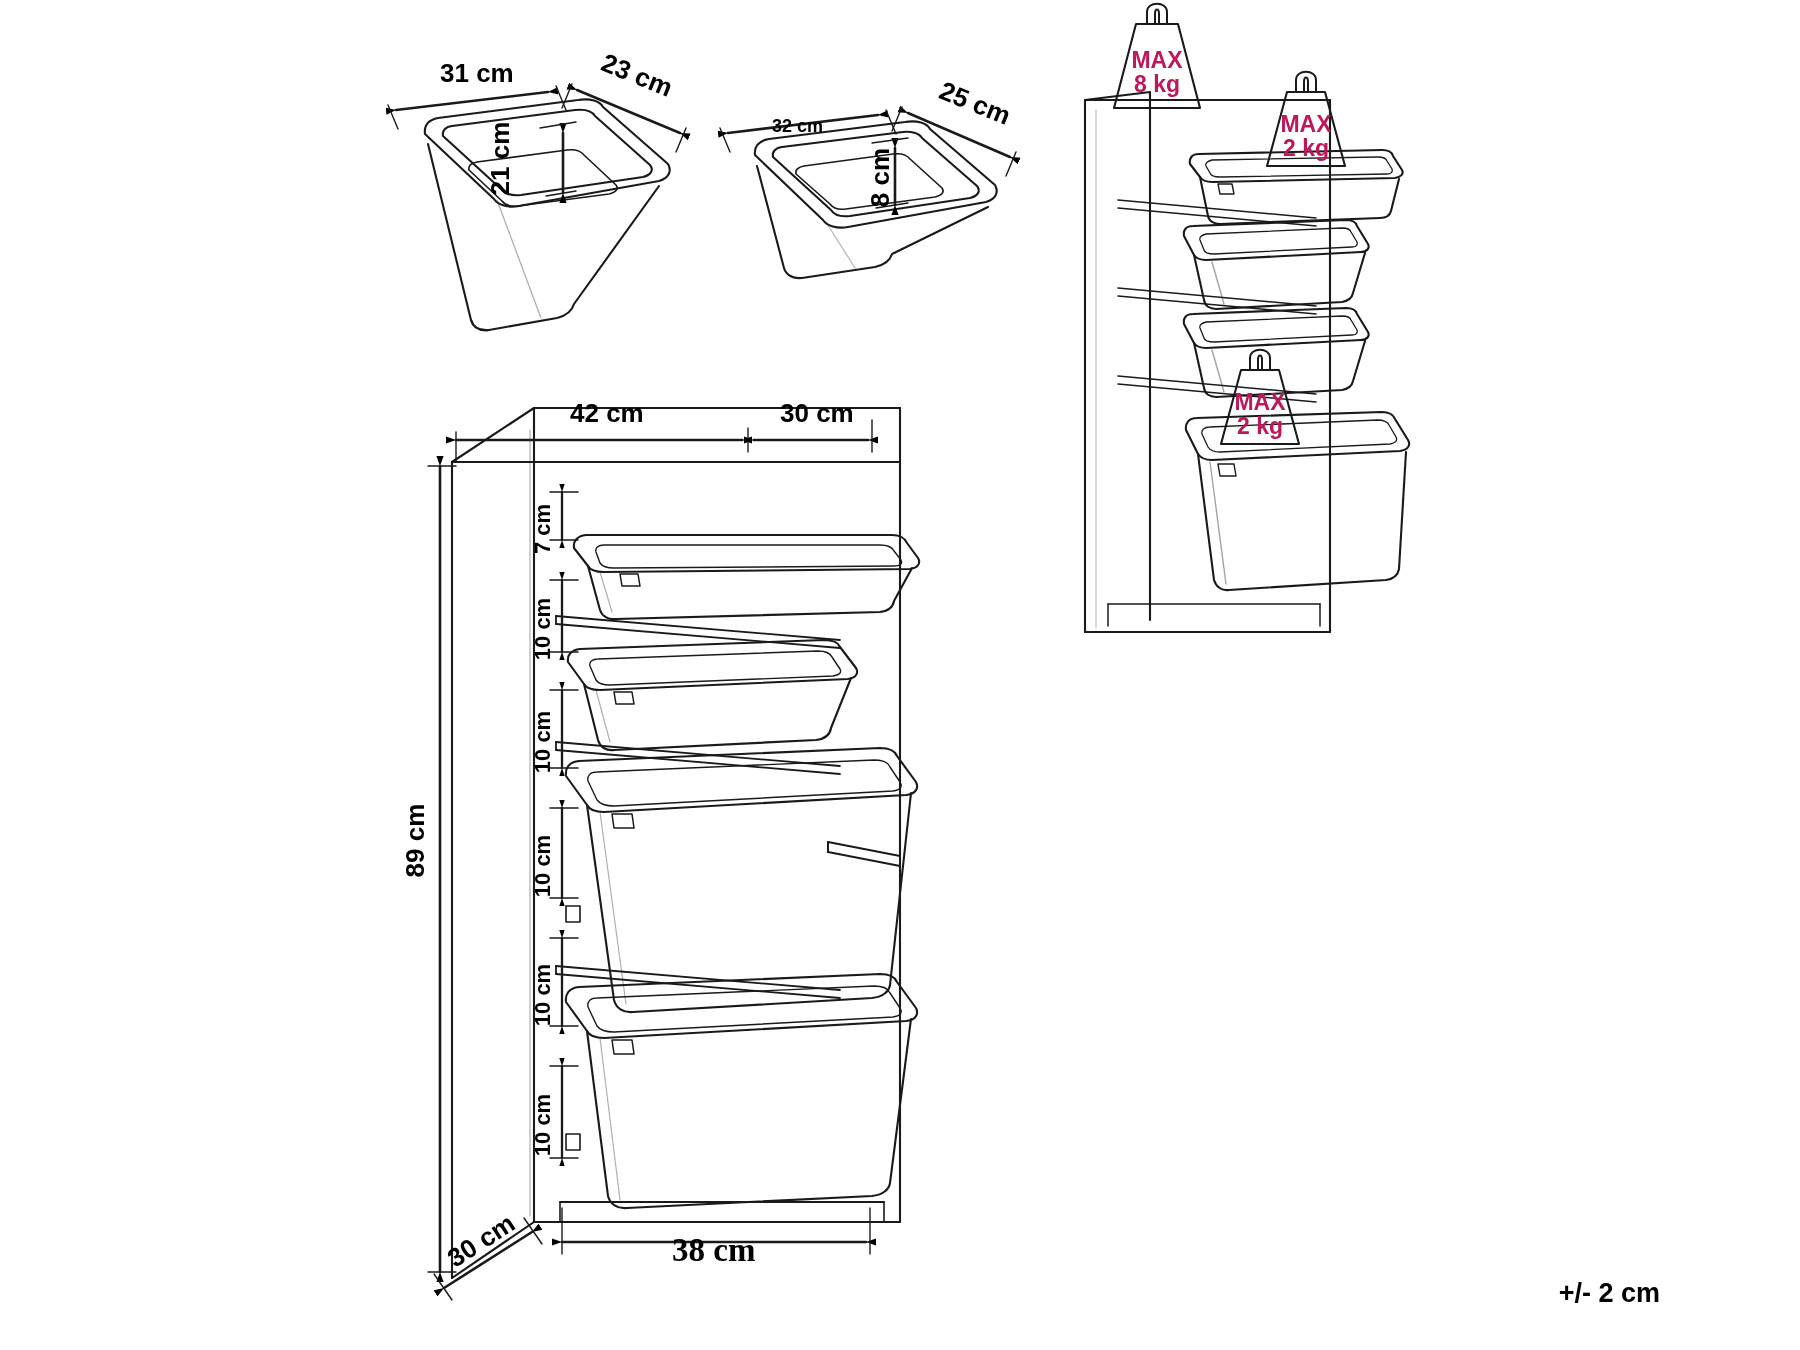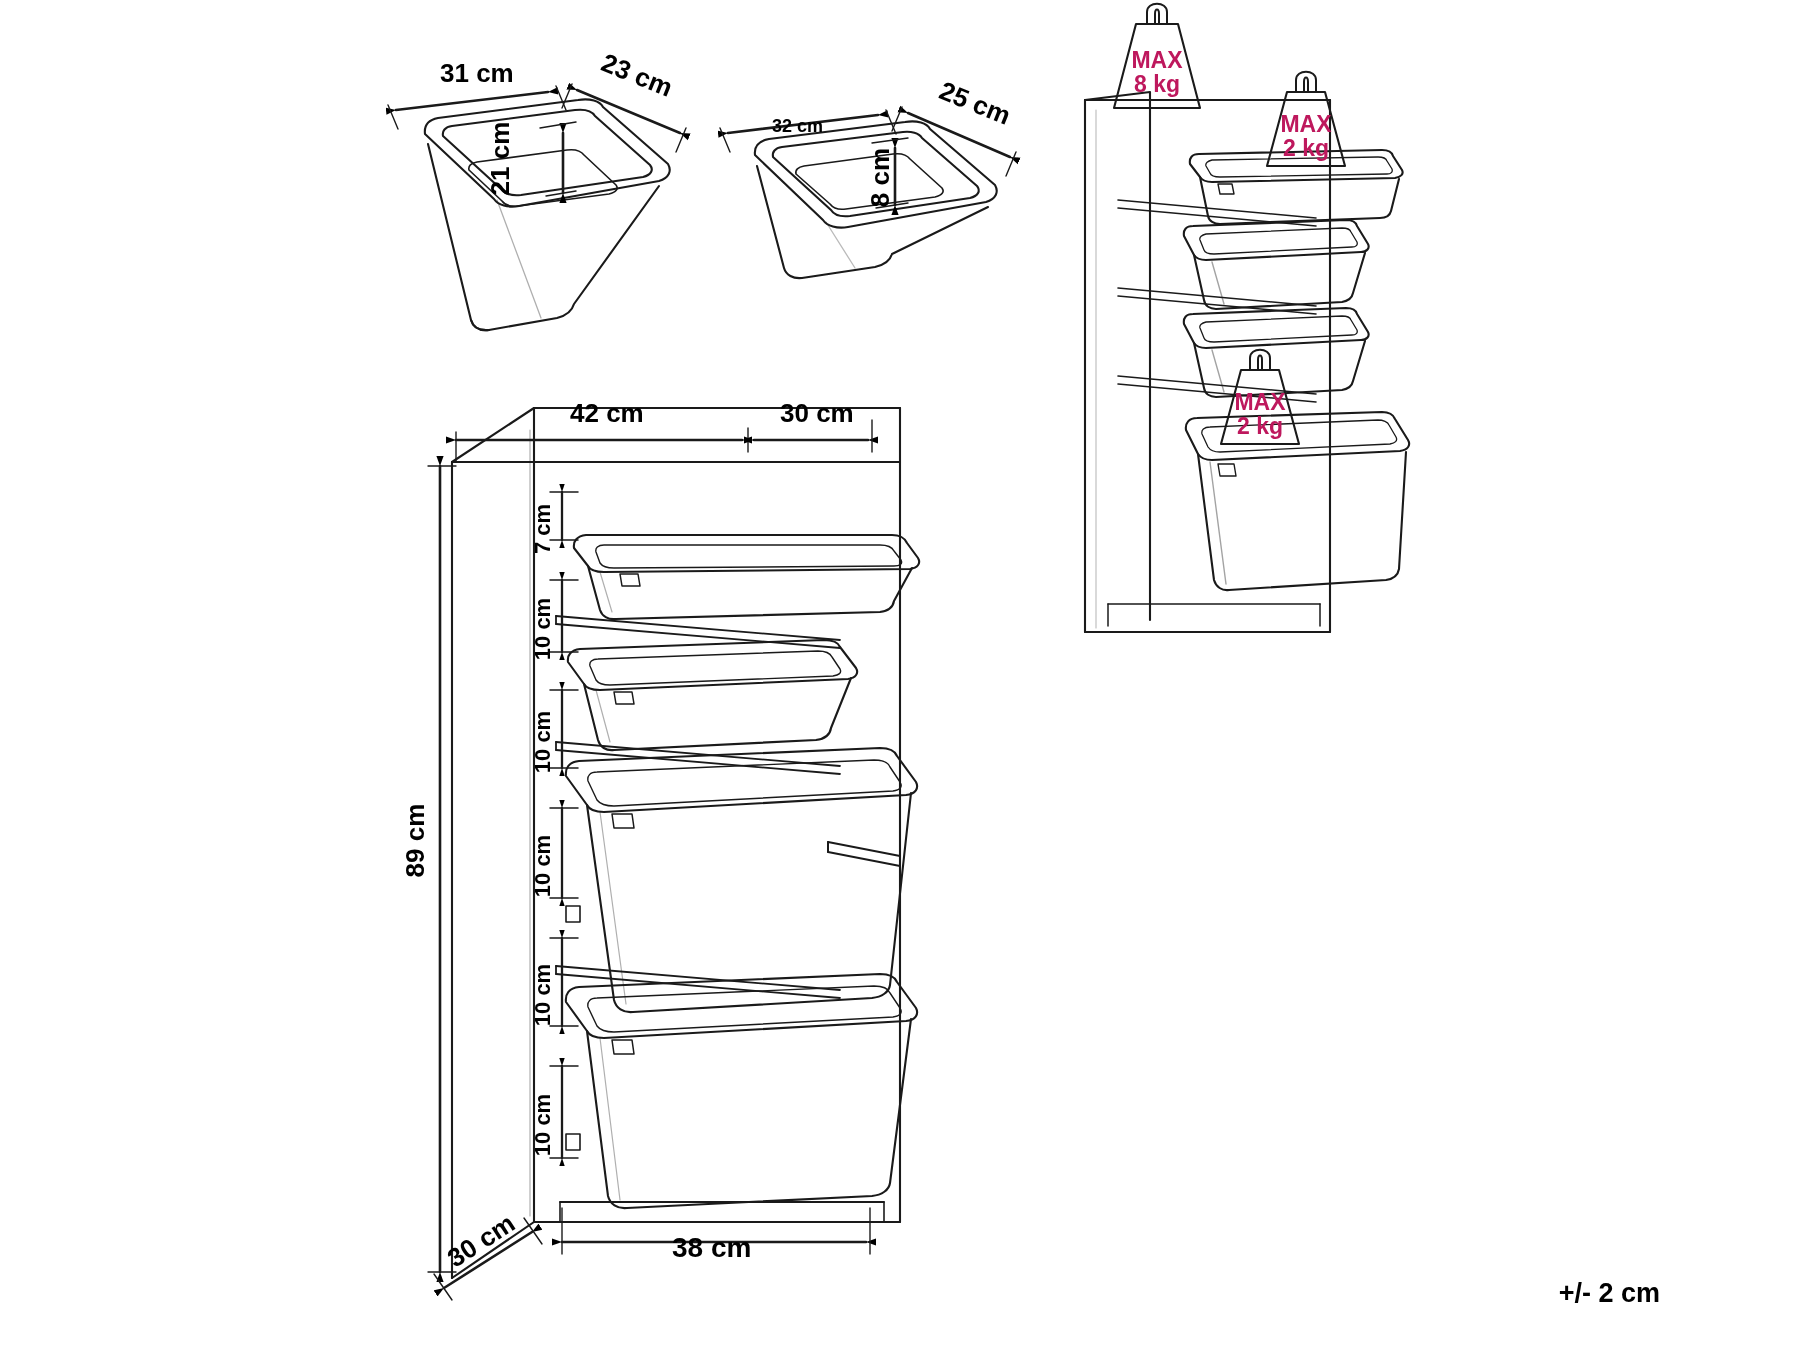--- a/index.html
+++ b/index.html
@@ -307,21 +307,21 @@
   <div class="dimlabel vert" style="left:500px; top:143px; width:100px; text-align:center; font-size:26px; margin-left:-50px;">21 cm</div>
 
   <div class="dimlabel" style="left:772px; top:82px; font-size:18px;margin-top:34px;">32 cm</div>
   <div class="dimlabel" style="left:938px; top:88px; font-size:26px; transform:rotate(22deg);">25 cm</div>
   <div class="dimlabel vert" style="left:880px; top:162px; width:90px; text-align:center; font-size:26px; margin-left:-45px;">8 cm</div>
 
   <div class="dimlabel" style="left:570px; top:398px; font-size:26px;text-align:right;">42 cm</div>
   <div class="dimlabel" style="left:780px; top:398px; font-size:26px;">30 cm</div>
   <div class="dimlabel vert" style="left:415px; top:825px; width:110px; text-align:center; font-size:26px; margin-left:-55px;">89 cm</div>
   <div class="dimlabel" style="left:442px; top:1248px; font-size:26px; transform:rotate(-33deg); transform-origin:0 0;">30 cm</div>
-  <div class="dimlabel" style="left:672px; top:1232px; font-size:28px;">38 cm</div>
+  <div class="dimlabel" style="left:672px; top:1232px; font-size:33px;font-family:Liberation Serif, serif;">38 cm</div>
 
   <div class="dimlabel vert" style="left:543px; top:516px; width:90px; text-align:center; font-size:22px; margin-left:-45px;">7 cm</div>
   <div class="dimlabel vert" style="left:543px; top:616px; width:110px; text-align:center; font-size:22px; margin-left:-55px;">10 cm</div>
   <div class="dimlabel vert" style="left:543px; top:729px; width:110px; text-align:center; font-size:22px; margin-left:-55px;">10 cm</div>
   <div class="dimlabel vert" style="left:543px; top:853px; width:110px; text-align:center; font-size:22px; margin-left:-55px;">10 cm</div>
   <div class="dimlabel vert" style="left:543px; top:982px; width:110px; text-align:center; font-size:22px; margin-left:-55px;">10 cm</div>
   <div class="dimlabel vert" style="left:543px; top:1112px; width:110px; text-align:center; font-size:22px; margin-left:-55px;">10 cm</div>
 
   <div class="maxlabel" style="left:1114px; top:48px; width:86px; font-size:23px;">
     <div>MAX</div>

